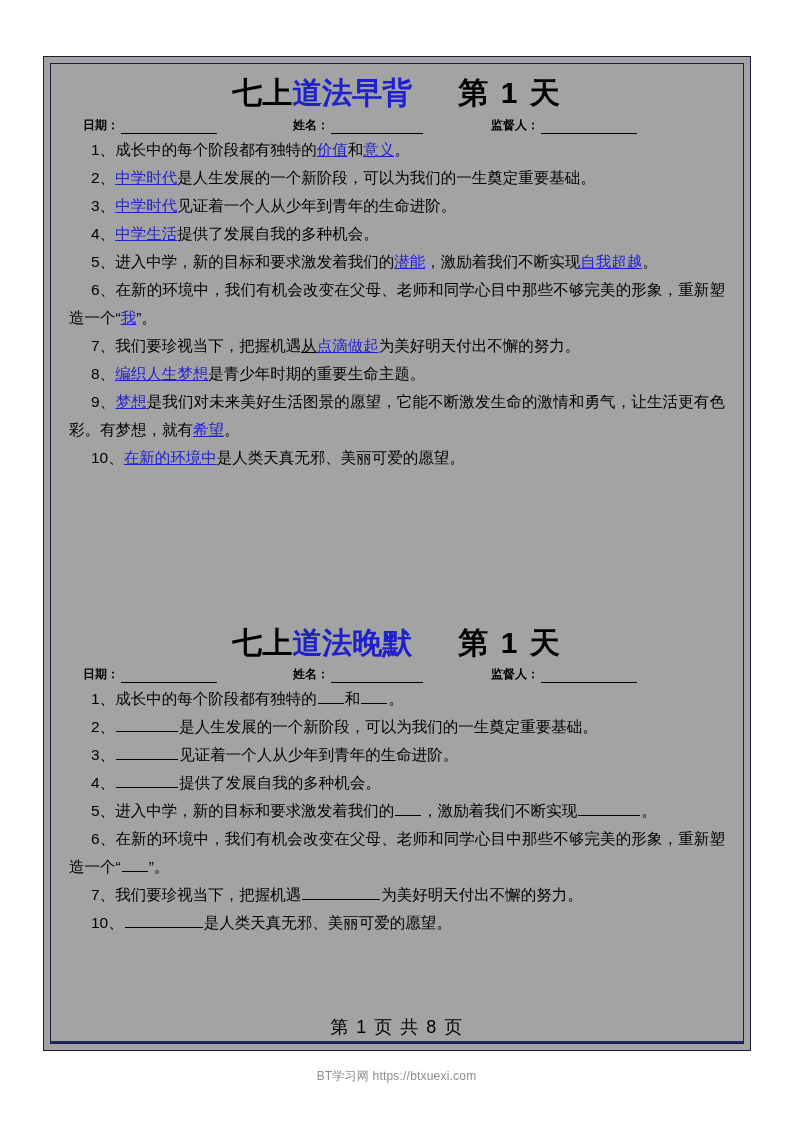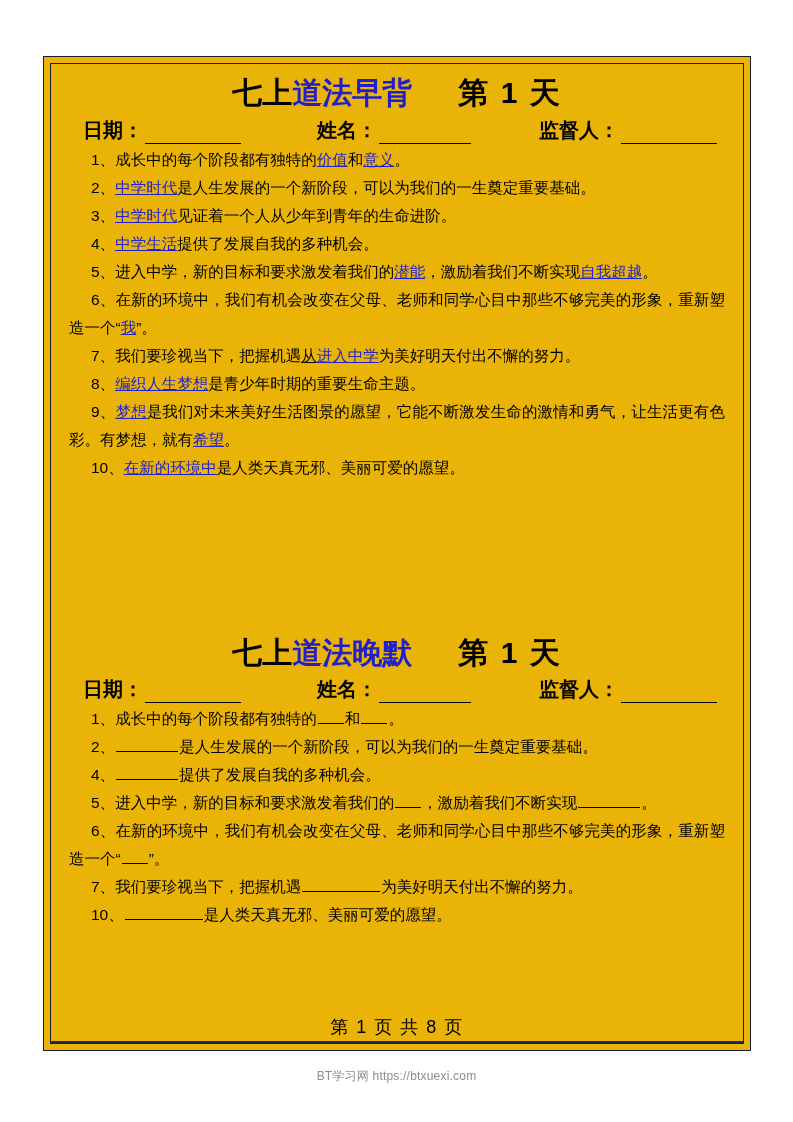--- a/index.html
+++ b/index.html
@@ -18,21 +18,21 @@
 
   
   .page {
     position: absolute;
     left: 43px;
     top: 56px;
     width: 708px;
     height: 995px;
     border: 1px solid #1b1b3a;
     box-sizing: border-box;
-    background: #eab308;
+    background: #a3a3a3;
   }
   .page-mid {
     position: absolute;
     left: 6px;
     top: 6px;
     right: 6px;
     bottom: 6px;
     border: 1px solid #1b1b3a;
     box-sizing: border-box;
   }
@@ -75,21 +75,21 @@
   
   .meta-row {
     display: flex;
     align-items: flex-end;
     font-size: 16px;
     font-weight: bold;
     padding: 4px 6px 2px 18px;
     white-space: nowrap;
   }
   .meta-field { display: inline-flex; align-items: flex-end; }
-  .meta-label { font-size: 20px; }
+  .meta-label { font-size: 12px; }
   .meta-blank {
     display: inline-block;
     border-bottom: 1.6px solid #000;
     height: 15px;
     margin-left: 2px;
   }
   .mb-date { width: 96px; }
   .mb-name { width: 92px; }
   .mb-sup  { width: 96px; }
   .meta-sp1 { display: inline-block; width: 76px; }
@@ -188,21 +188,21 @@
       </span>
     </div>
 
     <div class="qlist">
         <p class="q"><span class="num">1、</span><span>成长中的每个阶段都有独特的</span><span class="kw">价值</span><span>和</span><span class="kw">意义</span><span>。</span></p>
         <p class="q"><span class="num">2、</span><span class="kw">中学时代</span><span>是人生发展的一个新阶段，可以为我们的一生奠定重要基础。</span></p>
         <p class="q"><span class="num">3、</span><span class="kw">中学时代</span><span>见证着一个人从少年到青年的生命进阶。</span></p>
         <p class="q"><span class="num">4、</span><span class="kw">中学生活</span><span>提供了发展自我的多种机会。</span></p>
         <p class="q"><span class="num">5、</span><span>进入中学，新的目标和要求激发着我们的</span><span class="kw">潜能</span><span>，激励着我们不断实现</span><span class="kw">自我超越</span><span>。</span></p>
         <p class="q"><span class="num">6、</span><span>在新的环境中，我们有机会改变在父母、老师和同学心目中那些不够完美的形象，重新塑造一个“</span><span class="kw">我</span><span>”。</span></p>
-        <p class="q"><span class="num">7、</span><span>我们要珍视当下，把握机遇</span><span class="kw-black">从</span><span class="kw">进入中学</span><span>为美好明天付出不懈的努力。</span></p>
+        <p class="q"><span class="num">7、</span><span>我们要珍视当下，把握机遇</span><span class="kw-black">从</span><span class="kw">点滴做起</span><span>为美好明天付出不懈的努力。</span></p>
         <p class="q"><span class="num">8、</span><span class="kw">编织人生梦想</span><span>是青少年时期的重要生命主题。</span></p>
         <p class="q"><span class="num">9、</span><span class="kw">梦想</span><span>是我们对未来美好生活图景的愿望，它能不断激发生命的激情和勇气，让生活更有色彩。有梦想，就有</span><span class="kw">希望</span><span>。</span></p>
         <p class="q"><span class="num">10、</span><span class="kw">在新的环境中</span><span>是人类天真无邪、美丽可爱的愿望。</span></p>
       </div>
 
     <div class="gap-block"></div>
 
     <div class="sec-title">
       <span class="t-black">七上</span><span class="t-blue">道法晚默</span><span class="t-gap"></span><span class="t-day">第 1 天</span>
     </div>
@@ -220,20 +220,21 @@
       <span class="meta-sp2"></span>
       <span class="meta-field">
         <span class="meta-label">监督人：</span>
         <span class="meta-blank mb-sup"></span>
       </span>
     </div>
 
     <div class="qlist">
         <p class="q"><span class="num">1、</span><span>成长中的每个阶段都有独特的</span><span class="bl bl-xs"></span><span>和</span><span class="bl bl-xs"></span><span>。</span></p>
         <p class="q"><span class="num">2、</span><span class="bl bl-m"></span><span>是人生发展的一个新阶段，可以为我们的一生奠定重要基础。</span></p>
+        <p class="q"><span class="num">3、</span><span class="bl bl-m"></span><span>见证着一个人从少年到青年的生命进阶。</span></p>
         <p class="q"><span class="num">4、</span><span class="bl bl-m"></span><span>提供了发展自我的多种机会。</span></p>
         <p class="q"><span class="num">5、</span><span>进入中学，新的目标和要求激发着我们的</span><span class="bl bl-xs"></span><span>，激励着我们不断实现</span><span class="bl bl-m"></span><span>。</span></p>
         <p class="q"><span class="num">6、</span><span>在新的环境中，我们有机会改变在父母、老师和同学心目中那些不够完美的形象，重新塑造一个“</span><span class="bl bl-xs"></span><span>”。</span></p>
         <p class="q"><span class="num">7、</span><span>我们要珍视当下，把握机遇</span><span class="bl bl-l"></span><span>为美好明天付出不懈的努力。</span></p>
         <p class="q"><span class="num">10、</span><span class="bl bl-l"></span><span>是人类天真无邪、美丽可爱的愿望。</span></p>
       </div>
 
     <div class="footer">第 1 页 共 8 页</div>
   </div>
 </div>

